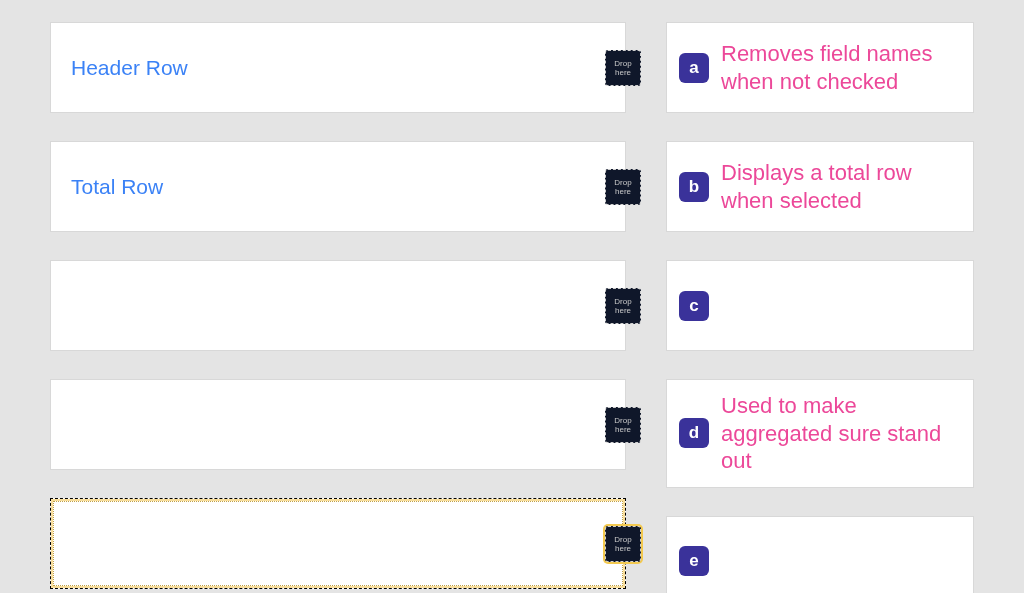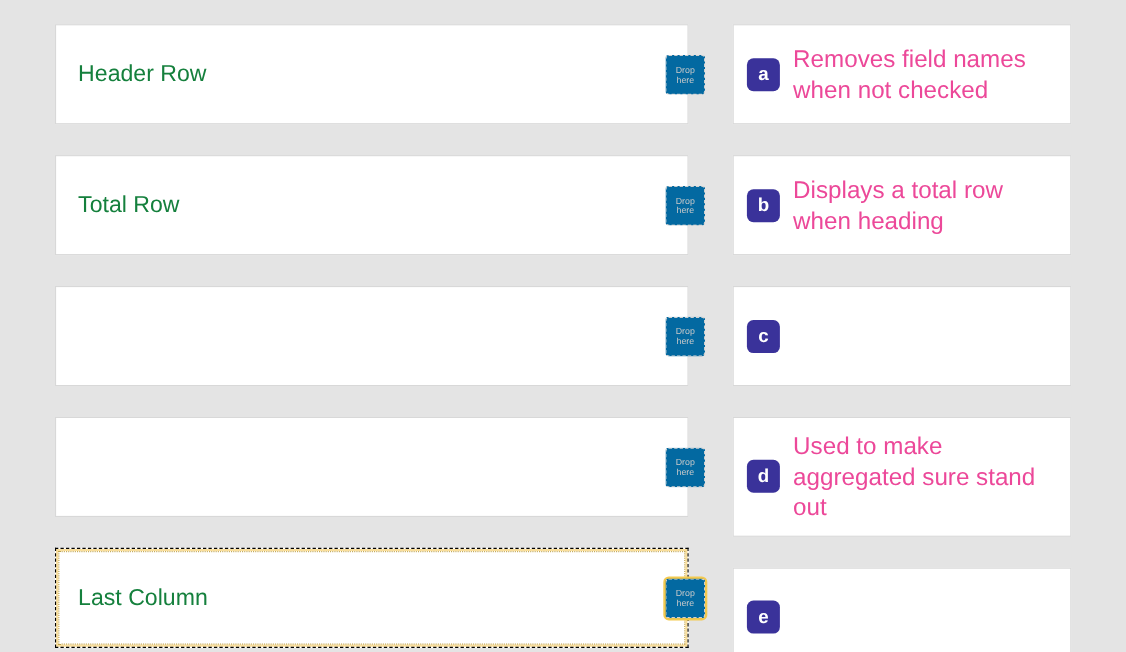--- a/index.html
+++ b/index.html
@@ -45,31 +45,31 @@
     }
     .prompt-card.active::before {
       content:"";
       position:absolute;
       inset:2px;
       border:1px dotted #bfa24a;
       pointer-events:none;
     }
     .prompt-label {
       font-size: 21px;
-      color: #15803d;
+      color: #3b82f6;
       font-weight: 400;
     }
     .drop-zone {
       position: absolute;
       right: -16px;
       top: 50%;
       transform: translateY(-50%);
       width: 36px;
       height: 36px;
-      background: #0369a1;
+      background: #0f172a;
       border: 1px dashed #d0d0d0;
       border-radius: 3px;
       display: flex;
       flex-direction: column;
       align-items: center;
       justify-content: center;
       font-size: 8px;
       line-height: 9px;
       color: #c9c9c9;
       text-align: left;
@@ -141,39 +141,38 @@
     </div>
 
     <div class="prompt-card">
       <div class="drop-zone">
         <span>Drop</span>
         <span>here</span>
       </div>
     </div>
 
     <div class="prompt-card active">
-      <div class="prompt-label">Last Column</div>
       <div class="drop-zone active">
         <span>Drop</span>
         <span>here</span>
       </div>
     </div>
 
   </div>
 
   <div class="col-right">
 
     <div class="answer-card">
       <div class="letter-badge">a</div>
       <div class="answer-text">Removes field names when not checked</div>
     </div>
 
     <div class="answer-card">
       <div class="letter-badge">b</div>
-      <div class="answer-text">Displays a total row when heading</div>
+      <div class="answer-text">Displays a total row when selected</div>
     </div>
 
     <div class="answer-card">
       <div class="letter-badge">c</div>
     </div>
 
     <div class="answer-card">
       <div class="letter-badge">d</div>
       <div class="answer-text">Used to make aggregated sure stand out</div>
     </div>

